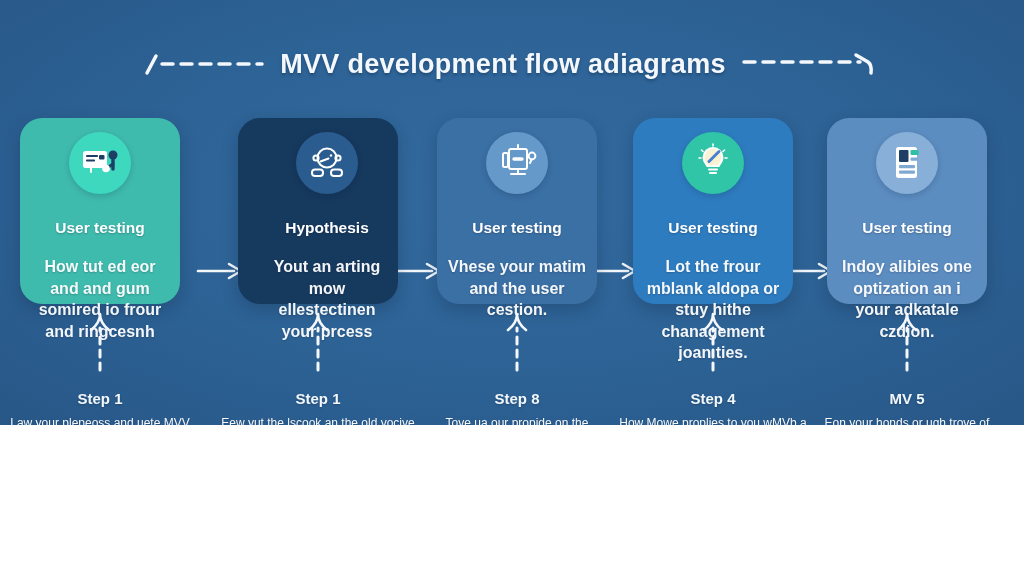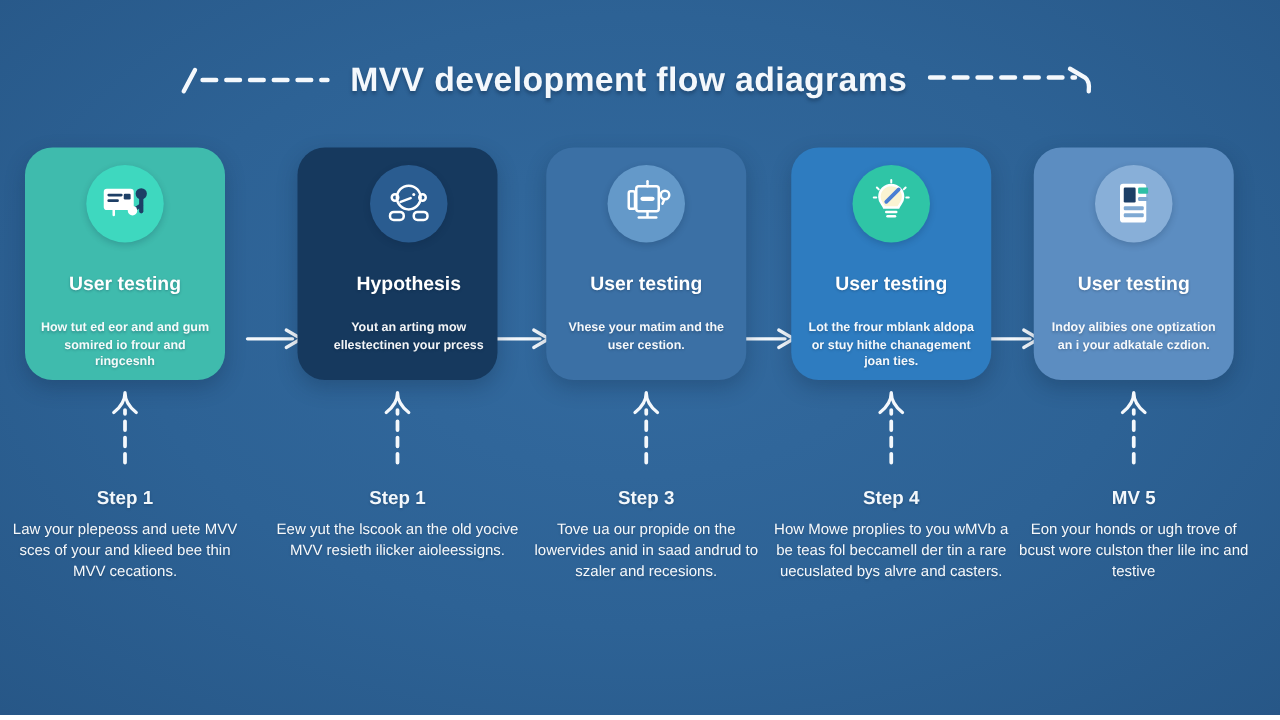--- a/index.html
+++ b/index.html
@@ -1,18 +1,18 @@
 <!DOCTYPE html>
 <html><head>
 <meta charset="utf-8">
 <style>
   html,body{margin:0;padding:0;}
   body{font-family:"Liberation Sans", sans-serif;}
   #stage{
-    position:relative;width:1024px;height:572px;overflow:hidden;
+    position:relative;width:1024px;height:425px;overflow:hidden;
     background:radial-gradient(ellipse at 50% 45%, #336a9f 0%, #2d6295 55%, #275787 100%);
   }
   
   .header{
     position:absolute;top:38px;left:0;width:1024px;height:52px;
     display:flex;align-items:center;justify-content:center;gap:16px;
   }
   .title{
     color:#f4f8fc;font-size:27px;font-weight:700;letter-spacing:.3px;
     text-shadow:0 2px 3px rgba(10,30,55,.35);white-space:nowrap;
@@ -37,21 +37,21 @@
   .icon-circle{
     width:62px;height:62px;border-radius:50%;
     display:flex;align-items:center;justify-content:center;
     flex:0 0 auto;box-shadow:0 2px 6px rgba(10,30,55,.2);
   }
   .card-title{
     margin-top:13px;color:#ffffff;font-size:15.5px;font-weight:700;
     text-align:center;text-shadow:0 1px 2px rgba(10,30,55,.3);
   }
   .card-desc{
-    margin-top:7px;color:rgba(255,255,255,.95);font-size:10px;font-weight:600;
+    margin-top:7px;color:rgba(255,255,255,.95);font-size:16px;font-weight:600;
     line-height:1.35;text-align:center;text-shadow:0 1px 2px rgba(10,30,55,.25);
   }
   .up-arrow{margin-top:6px;}
   .step-label{
     margin-top:18px;color:#f2f7fb;font-size:15px;font-weight:700;
     text-align:center;text-shadow:0 1px 2px rgba(10,30,55,.3);
   }
   .step-desc{
     margin-top:8px;width:196px;color:rgba(255,255,255,.96);
     font-size:12px;font-weight:400;line-height:1.4;text-align:center;
@@ -136,21 +136,21 @@
           <path d="M35.5 16.5 L34 20"></path>
         </svg>
       </div>
       <div class="card-title">User testing</div>
       <div class="card-desc">Vhese your matim and the user cestion.</div>
     </div>
     <svg class="up-arrow" width="22" height="62" viewBox="0 0 22 62">
       <line x1="11" y1="60" x2="11" y2="18" stroke="#f4f8fc" stroke-width="3" stroke-linecap="round" stroke-dasharray="7 6"></line>
       <path d="M2 20 Q11 13 11 4 Q11 13 20 20" fill="none" stroke="#f4f8fc" stroke-width="2.6" stroke-linecap="round" stroke-linejoin="round"></path>
     </svg>
-    <div class="step-label">Step 3</div>
+    <div class="step-label">Step 8</div>
     <div class="step-desc">Tove ua our propide on the lowervides anid in saad andrud to szaler and recesions.</div>
   </div>
 
   <div class="column">
     <div class="card" style="background: rgb(46, 124, 192);">
       <div class="icon-circle" style="background: rgb(47, 197, 166);">
         <svg width="40" height="40" viewBox="0 0 40 40" fill="none" stroke="#ffffff" stroke-width="2" stroke-linecap="round">
           <path d="M20 5 a9.5 9.5 0 0 1 9.5 9.5 c0 4.2-2.8 5.8-3.8 8.5 h-11.4 c-1-2.7-3.8-4.3-3.8-8.5 A9.5 9.5 0 0 1 20 5 z" fill="#faf3d2"></path>
           <line x1="16" y1="18.5" x2="26" y2="8.5" stroke="#4a7fd4" stroke-width="3"></line>
           <line x1="16" y1="26.5" x2="24" y2="26.5"></line>

